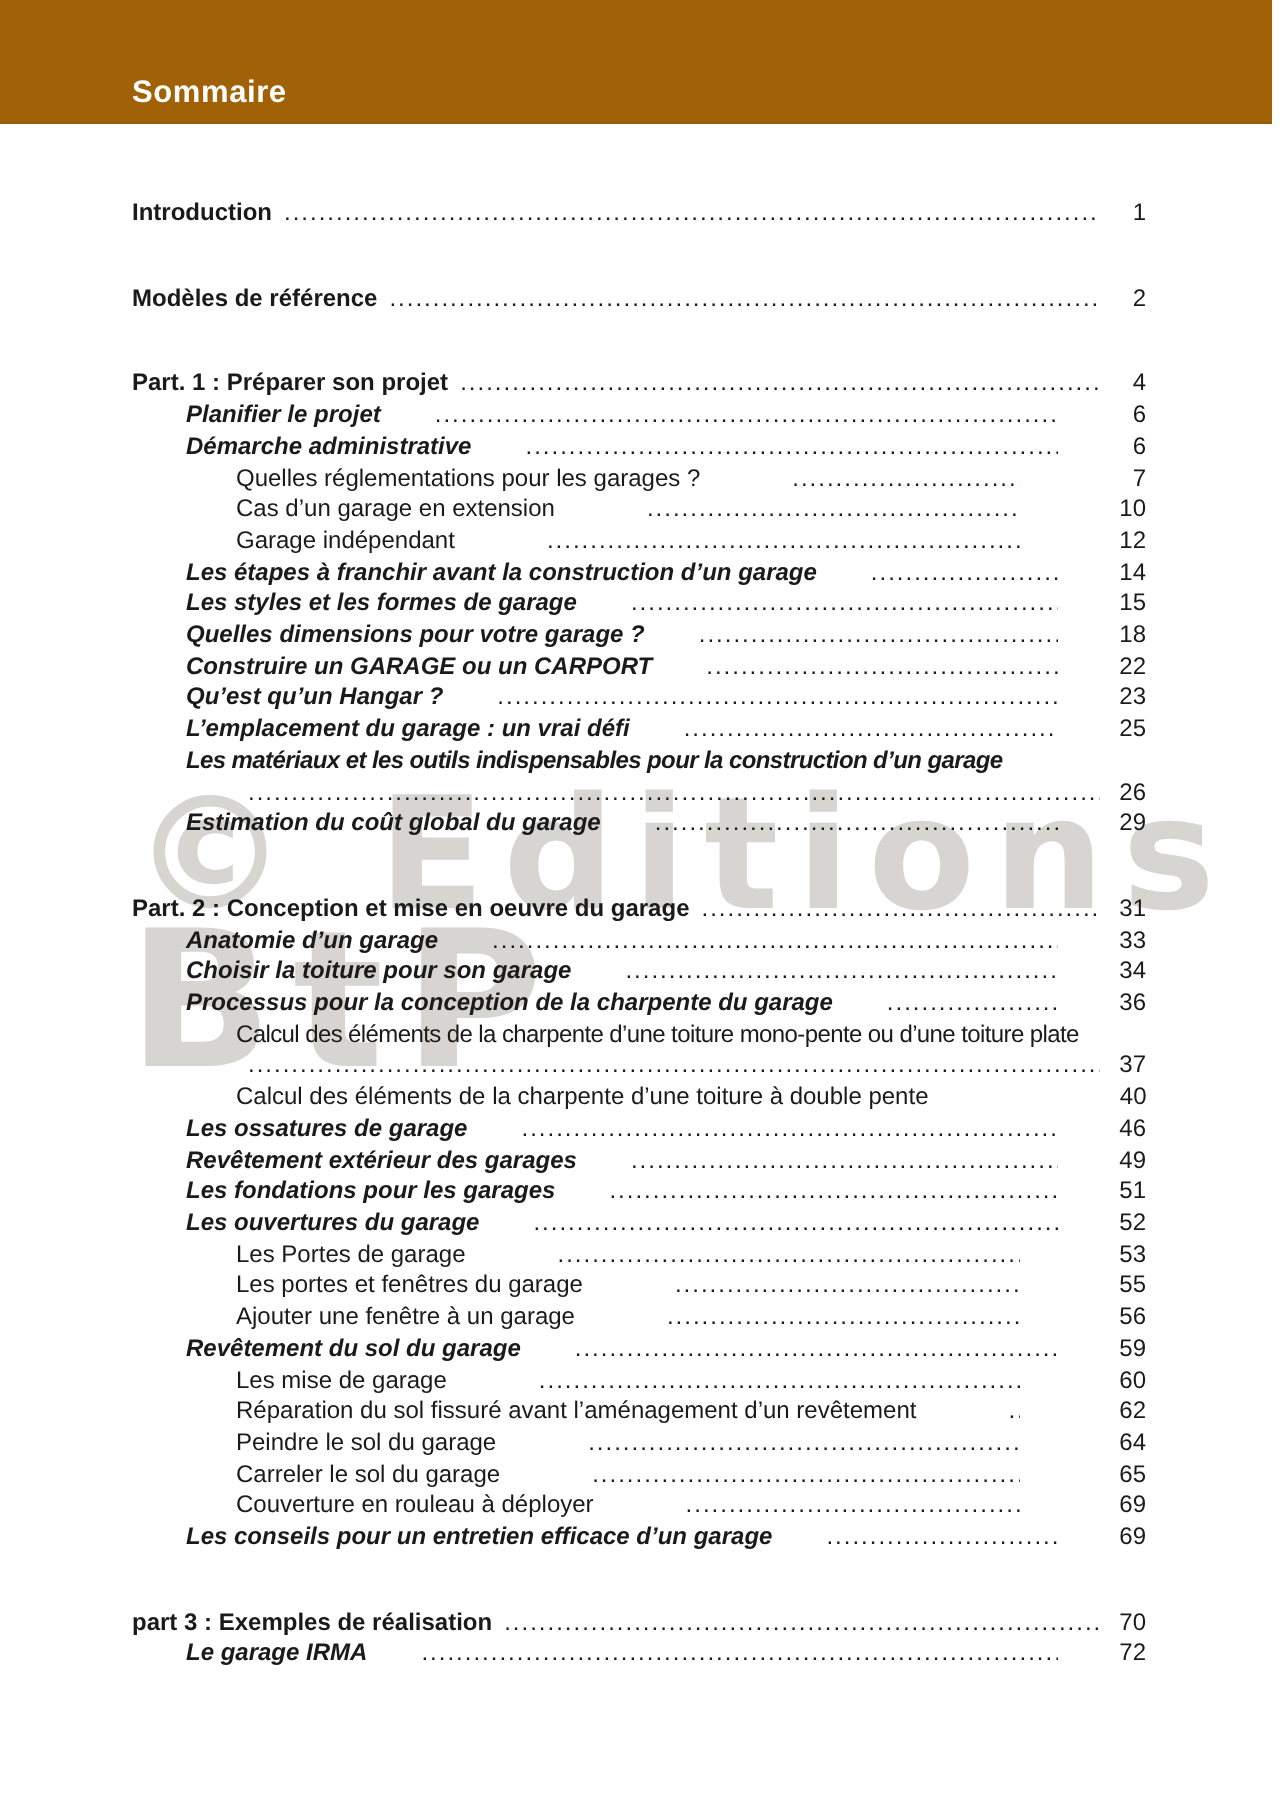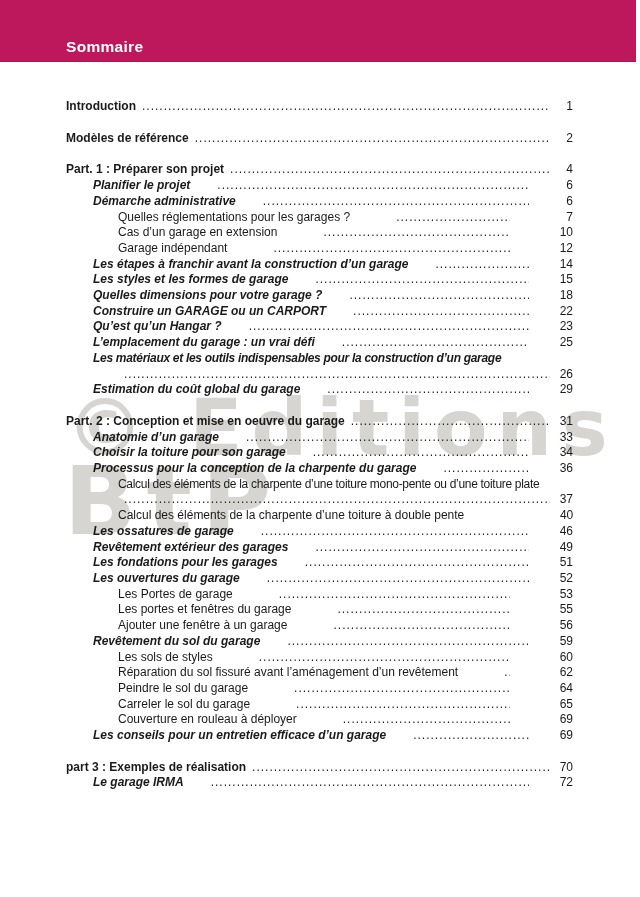--- a/index.html
+++ b/index.html
@@ -15,21 +15,21 @@
     background: #ffffff;
     overflow: hidden;
   }
   
   .band {
     position: absolute;
     top: 0;
     left: 0;
     width: 636px;
     height: 62px;
-    background: #be185d;
+    background: #a16207;
     border-bottom: 1px solid rgba(0,0,0,0.07);
     box-sizing: border-box;
     display: flex;
     align-items: flex-end;
     padding: 0 0 7px 66px;
   }
   .band-title {
     color: #ffffff;
     font-weight: 700;
     font-size: 15.5px;
@@ -75,21 +75,21 @@
     width: 507px;
     z-index: 1;
     font-size: 12px;
     color: #1a1a1a;
   }
   .toc-row {
     display: flex;
     align-items: baseline;
     line-height: 15.7px;
   }
-  .toc-row.gap { margin-top: 16px; }
+  .toc-row.gap { margin-top: 27px; }
   .lvl0 { padding-left: 0; }
   .lvl1 { padding-left: 27px; gap: 21px; }
   .lvl2 { padding-left: 52px; gap: 40px; }
   .cont { padding-left: 52px; }
   .lab { white-space: nowrap; }
   .lab.s-bold { font-weight: 700; }
   .lab.s-bold-italic { font-weight: 700; font-style: italic; }
   .lab.s-regular { font-weight: 400; }
   .lab.wrap-label { letter-spacing: -0.3px; }
   .dots {
@@ -270,21 +270,21 @@
         <span class="lab s-regular">Ajouter une fenêtre à un garage</span>
         <span class="dots">................................................................................................................................................................................................................................................</span>
         <span class="pg">56</span>
       </div>
       <div class="toc-row lvl1">
         <span class="lab s-bold-italic">Revêtement du sol du garage</span>
         <span class="dots">................................................................................................................................................................................................................................................</span>
         <span class="pg">59</span>
       </div>
       <div class="toc-row lvl2">
-        <span class="lab s-regular">Les sols de styles</span>
+        <span class="lab s-regular">Les mise de garage</span>
         <span class="dots">................................................................................................................................................................................................................................................</span>
         <span class="pg">60</span>
       </div>
       <div class="toc-row lvl2">
         <span class="lab s-regular">Réparation du sol fissuré avant l’aménagement d’un revêtement</span>
         <span class="dots">................................................................................................................................................................................................................................................</span>
         <span class="pg">62</span>
       </div>
       <div class="toc-row lvl2">
         <span class="lab s-regular">Peindre le sol du garage</span>

